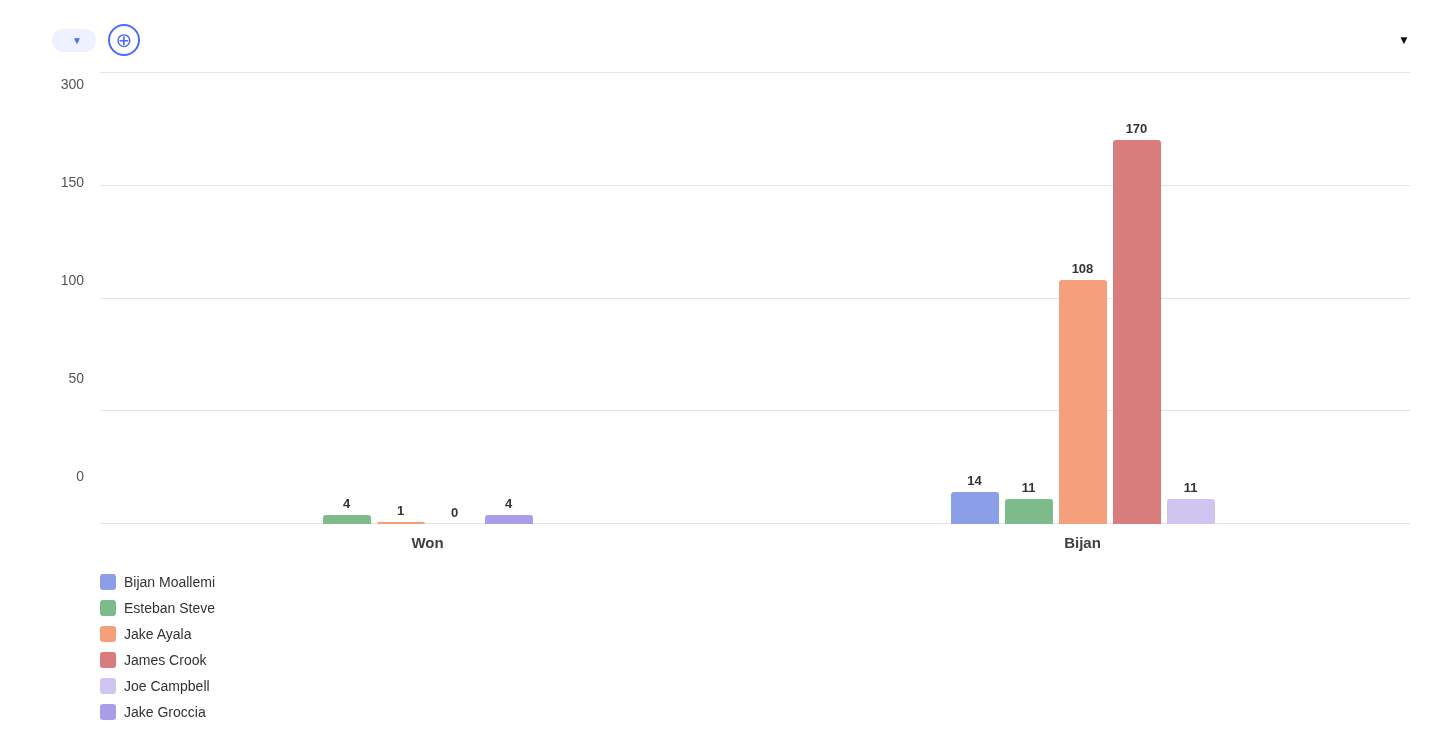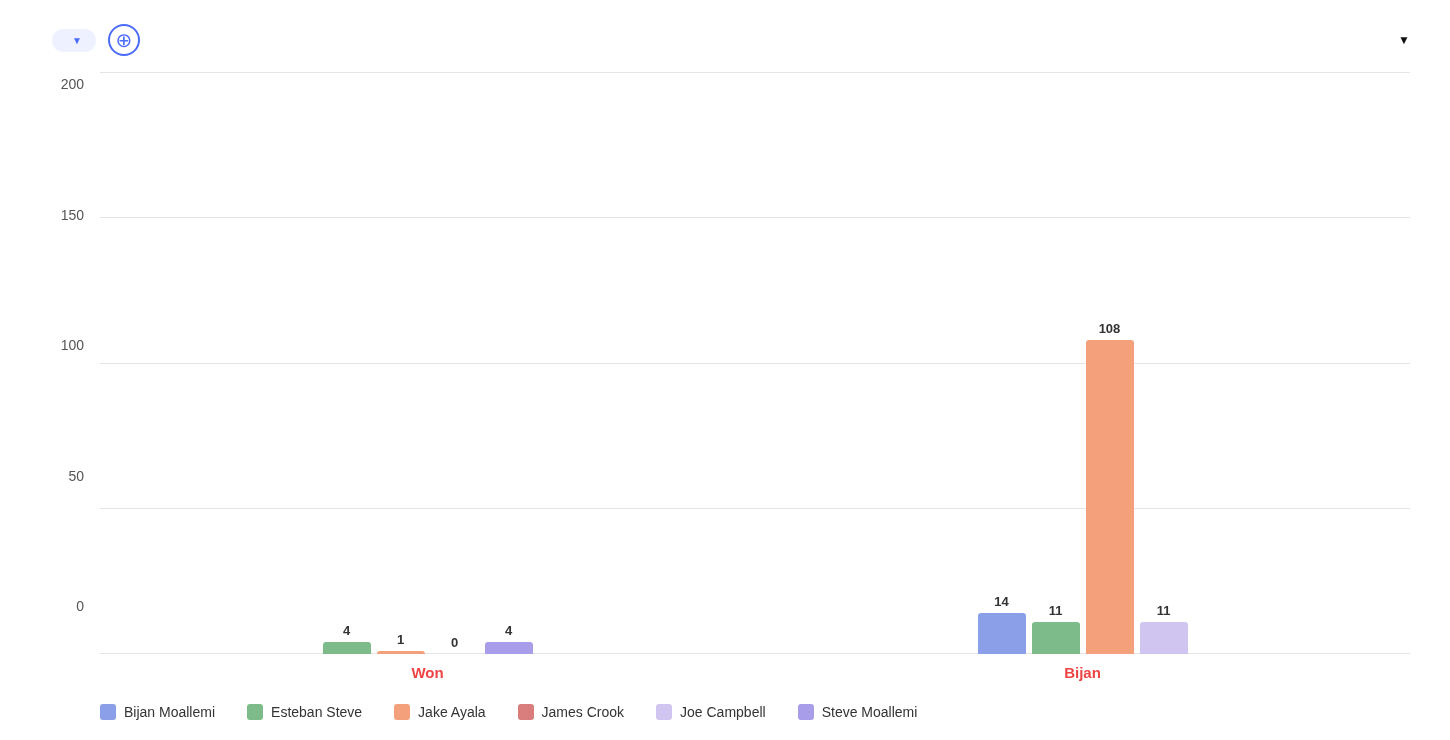--- a/index.html
+++ b/index.html
@@ -168,29 +168,30 @@
     }
     .x-label-area {
       flex: 1;
       display: flex;
     }
     .x-group-label {
       flex: 1;
       text-align: center;
       font-size: 15px;
       font-weight: 700;
-      color: #ef4444;
+      color: #404040;
       padding-top: 10px;
     }
     .legend {
       display: flex;
       flex-wrap: wrap;
       gap: 10px 32px;
       padding-top: 10px;
       padding-left: 60px;
+      flex-direction: column;
     }
     .legend-item {
       display: flex;
       align-items: center;
       gap: 8px;
       font-size: 14px;
       color: #333;
     }
     .legend-dot {
       width: 16px;
@@ -215,21 +216,21 @@
     </div>
     <div class="time-filter">
       <span></span>
       <span class="chevron">▼</span>
     </div>
   </div>
 
   <div class="chart-area">
     <div class="chart-wrapper">
       <div class="y-axis" id="y-axis">
-          <span class="y-label">200</span>
+          <span class="y-label">300</span>
           <span class="y-label">150</span>
           <span class="y-label">100</span>
           <span class="y-label">50</span>
           <span class="y-label">0</span>
         </div>
       <div class="chart-inner">
         <div class="bars-area" id="bars-area">
           <div class="grid-lines" id="grid-lines">
               <div class="grid-line"></div>
               <div class="grid-line"></div>
@@ -261,20 +262,24 @@
                   <div class="bar-value">14</div>
                   <div class="bar" style="height: 7%; background-color: rgb(139, 159, 232); width: 48px; min-height: 2px;"></div>
                 </div>
                 <div class="bar-wrap">
                   <div class="bar-value">11</div>
                   <div class="bar" style="height: 5.5%; background-color: rgb(125, 188, 138); width: 48px; min-height: 2px;"></div>
                 </div>
                 <div class="bar-wrap">
                   <div class="bar-value">108</div>
                   <div class="bar" style="height: 54%; background-color: rgb(244, 160, 122); width: 48px; min-height: 2px;"></div>
+                </div>
+                <div class="bar-wrap">
+                  <div class="bar-value">170</div>
+                  <div class="bar" style="height: 85%; background-color: rgb(217, 124, 124); width: 48px; min-height: 2px;"></div>
                 </div>
                 <div class="bar-wrap">
                   <div class="bar-value">11</div>
                   <div class="bar" style="height: 5.5%; background-color: rgb(208, 197, 240); width: 48px; min-height: 2px;"></div>
                 </div>
               </div>
             </div>
         </div>
       </div>
     </div>
@@ -301,17 +306,17 @@
         <div class="legend-item">
           <div class="legend-dot" style="background-color: rgb(217, 124, 124);"></div>
           <span>James Crook</span>
         </div>
         <div class="legend-item">
           <div class="legend-dot" style="background-color: rgb(208, 197, 240);"></div>
           <span>Joe Campbell</span>
         </div>
         <div class="legend-item">
           <div class="legend-dot" style="background-color: rgb(168, 157, 232);"></div>
-          <span>Steve Moallemi</span>
+          <span>Jake Groccia</span>
         </div>
       </div>
   </div>
 </div>
 
 </body></html>

